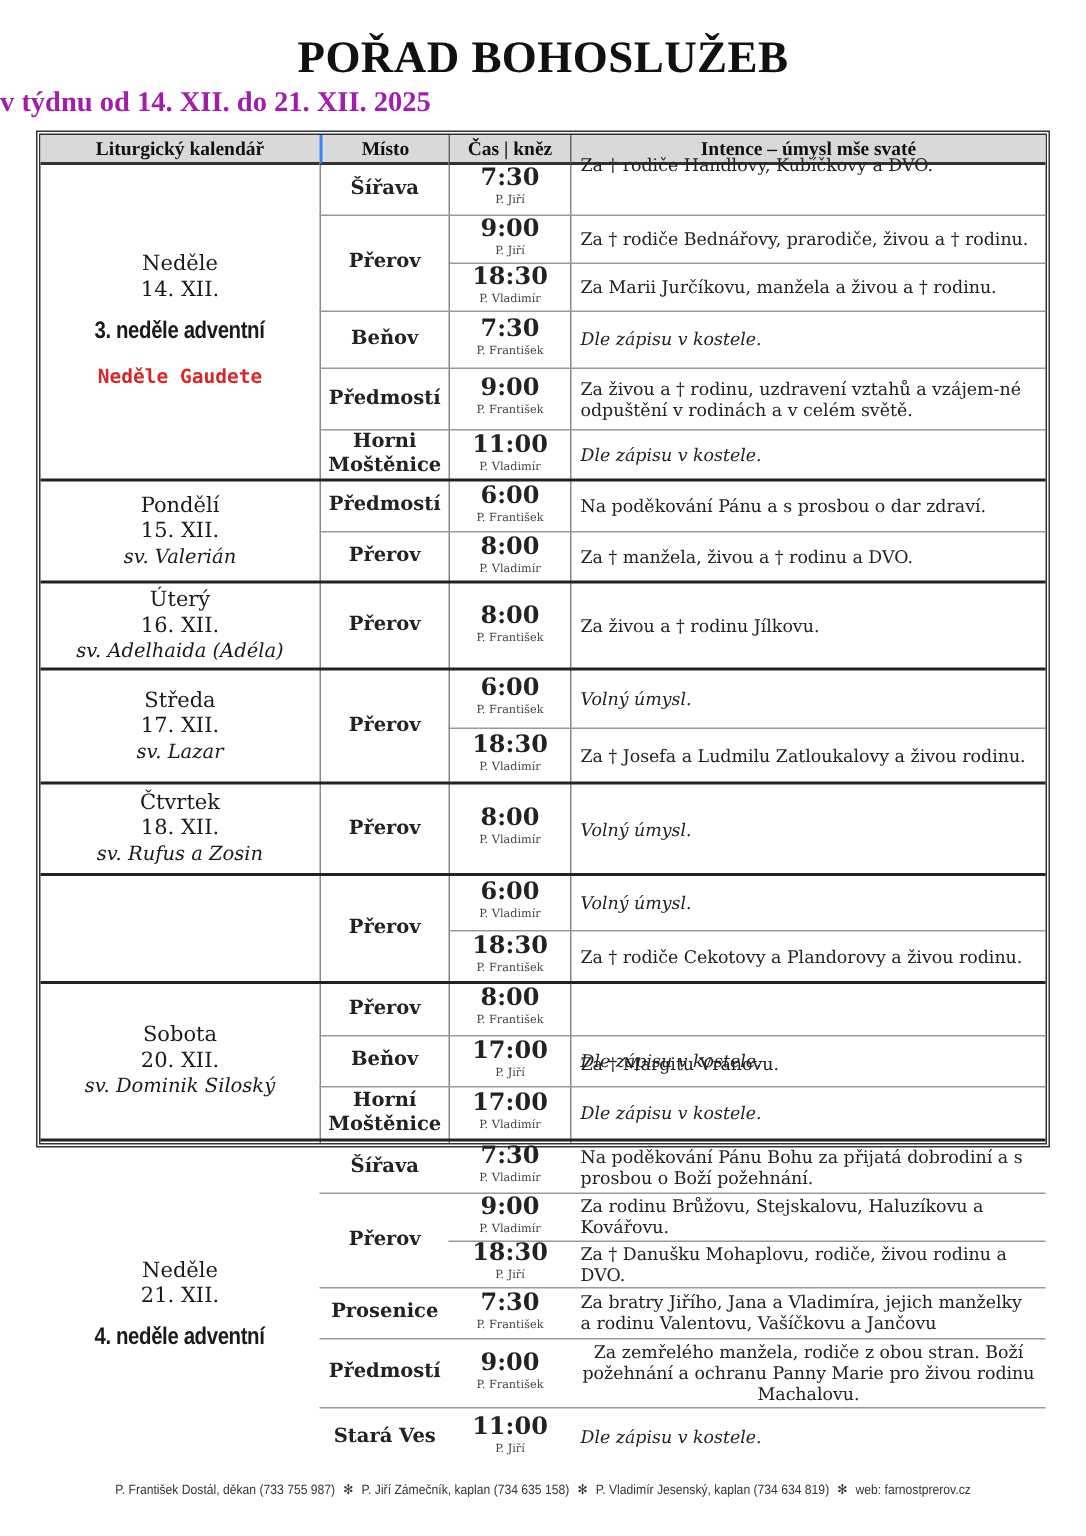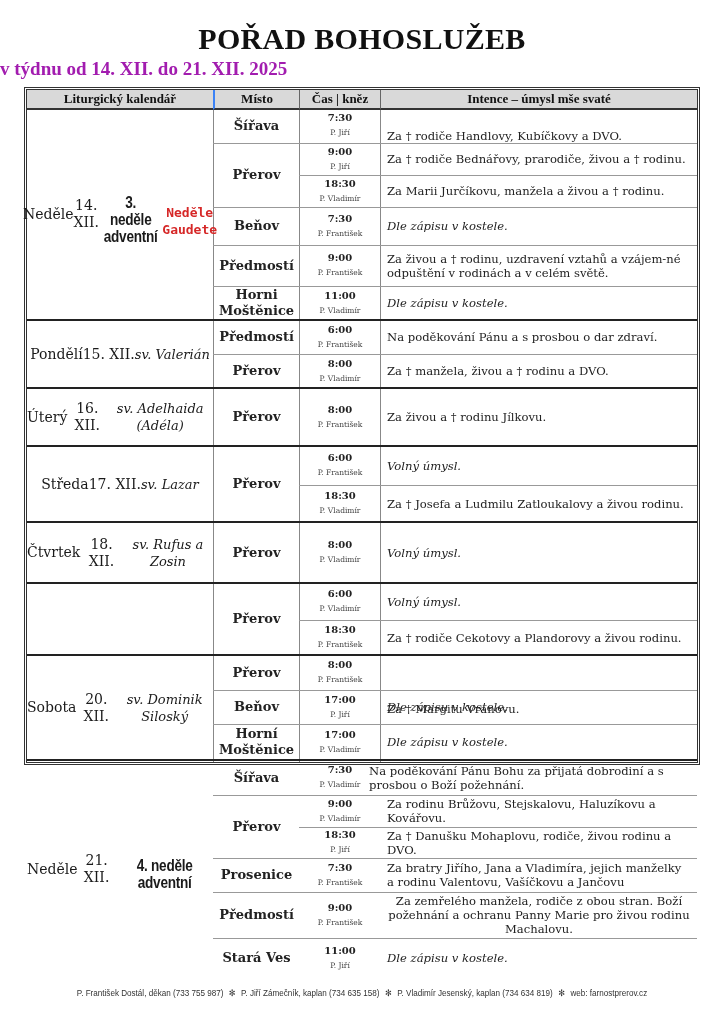--- a/index.html
+++ b/index.html
@@ -11,28 +11,28 @@
            font-family:"Liberation Serif", serif; font-weight:bold; font-size:19px; color:#a21caf; }
   .tbl { position:absolute; left:24px; top:87px; width:676px; height:678px;
          border:3px double #333; box-sizing:border-box; }
   .cell { position:absolute; box-sizing:border-box; display:flex; align-items:center; justify-content:center;
           text-align:center; }
   .hdr { background:#d9d9d9; font-family:"Liberation Serif", serif; font-weight:bold; font-size:13px; color:#111;
          border-bottom:2px solid #333; }
   .vline { position:absolute; width:1px; background:#888; }
   .hline { position:absolute; height:1px; background:#999; }
   .hline.thick { height:2px; background:#222; }
-  .day { flex-direction:row; font-size:13px; line-height:17px; }
+  .day { flex-direction:column; font-size:13px; line-height:17px; }
   .day .dname, .day .ddate { font-weight:normal; font-size:14px; }
   .day .saint { font-style:italic; font-size:13px; }
   .day .feast { font-family:"Liberation Sans", sans-serif; font-weight:bold; font-size:16px; margin-top:10px; transform:scaleX(0.85); letter-spacing:-0.3px; }
   .day .gaudete { font-family:"DejaVu Sans Mono", monospace; color:#d62828; font-size:13px; margin-top:14px; font-weight:bold; }
   .place { font-size:13px; line-height:16px; font-weight:bold; color:#222; }
   .time { flex-direction:column; line-height:14px; }
-  .time .t { font-size:10px; font-weight:bold; color:#222; }
+  .time .t { font-size:16px; font-weight:bold; color:#222; }
   .time .p { font-size:7.5px; color:#444; margin-top:1px; }
   .intent { justify-content:flex-start; text-align:left; padding:0 6px; font-size:11.6px; line-height:14px; color:#222; }
   .intent.it { font-style:italic; }
   .footer { position:absolute; top:988px; left:0; width:724px; text-align:center;
             font-family:"Liberation Sans", sans-serif; font-size:9px; color:#333; transform:scaleX(0.9); }
   .footer .sep { margin:0 6px; }
 </style>
 </head>
 <body>
 
@@ -117,21 +117,21 @@
     <div class="cell place" style="left: 187px; top: 768px; width: 85px; height: 34px;">Prosenice</div>
     <div class="hline" style="left: 186px; right: 0px; top: 768px;"></div>
     <div class="cell place" style="left: 187px; top: 802px; width: 85px; height: 46px;">Předmostí</div>
     <div class="hline" style="left: 186px; right: 0px; top: 802px;"></div>
     <div class="cell place" style="left: 187px; top: 848px; width: 85px; height: 40px;">Stará Ves</div>
     <div class="hline" style="left: 186px; right: 0px; top: 848px;"></div>
     <div class="cell time" style="left: 273px; top: 18px; width: 80px; height: 35px;">
       <div class="t">7:30</div>
       <div class="p">P. Jiří</div>
     </div>
-    <div class="cell intent" style="left: 354px; top: 28px; width: 316px; height: 35px;">Za † rodiče Handlovy, Kubíčkovy a DVO.</div>
+    <div class="cell intent" style="left: 354px; top: 2px; width: 316px; height: 35px;">Za † rodiče Handlovy, Kubíčkovy a DVO.</div>
     <div class="cell time" style="left: 273px; top: 53px; width: 80px; height: 32px;">
       <div class="t">9:00</div>
       <div class="p">P. Jiří</div>
     </div>
     <div class="cell intent" style="left: 354px; top: 53px; width: 316px; height: 32px;">Za † rodiče Bednářovy, prarodiče, živou a † rodinu.</div>
     <div class="cell time" style="left: 273px; top: 85px; width: 80px; height: 32px;">
       <div class="t">18:30</div>
       <div class="p">P. Vladimír</div>
     </div>
     <div class="cell intent" style="left: 354px; top: 85px; width: 316px; height: 32px;">Za Marii Jurčíkovu, manžela a živou a † rodinu.</div>
@@ -205,21 +205,21 @@
     <div class="cell intent it" style="left: 354px; top: 600px; width: 316px; height: 34px;">Dle zápisu v kostele.</div>
     <div class="cell time" style="left: 273px; top: 634px; width: 80px; height: 36px;">
       <div class="t">17:00</div>
       <div class="p">P. Vladimír</div>
     </div>
     <div class="cell intent it" style="left: 354px; top: 634px; width: 316px; height: 36px;">Dle zápisu v kostele.</div>
     <div class="cell time" style="left: 273px; top: 670px; width: 80px; height: 35px;">
       <div class="t">7:30</div>
       <div class="p">P. Vladimír</div>
     </div>
-    <div class="cell intent" style="left: 336px; top: 670px; width: 316px; height: 35px;">Na poděkování Pánu Bohu za přijatá dobrodiní a s prosbou o Boží požehnání.</div>
+    <div class="cell intent" style="left: 354px; top: 670px; width: 316px; height: 35px;">Na poděkování Pánu Bohu za přijatá dobrodiní a s prosbou o Boží požehnání.</div>
     <div class="cell time" style="left: 273px; top: 705px; width: 80px; height: 32px;">
       <div class="t">9:00</div>
       <div class="p">P. Vladimír</div>
     </div>
     <div class="cell intent" style="left: 354px; top: 705px; width: 316px; height: 32px;">Za rodinu Brůžovu, Stejskalovu, Haluzíkovu a Kovářovu.</div>
     <div class="cell time" style="left: 273px; top: 737px; width: 80px; height: 31px;">
       <div class="t">18:30</div>
       <div class="p">P. Jiří</div>
     </div>
     <div class="cell intent" style="left: 354px; top: 737px; width: 316px; height: 31px;">Za † Danušku Mohaplovu, rodiče, živou rodinu a DVO.</div>

